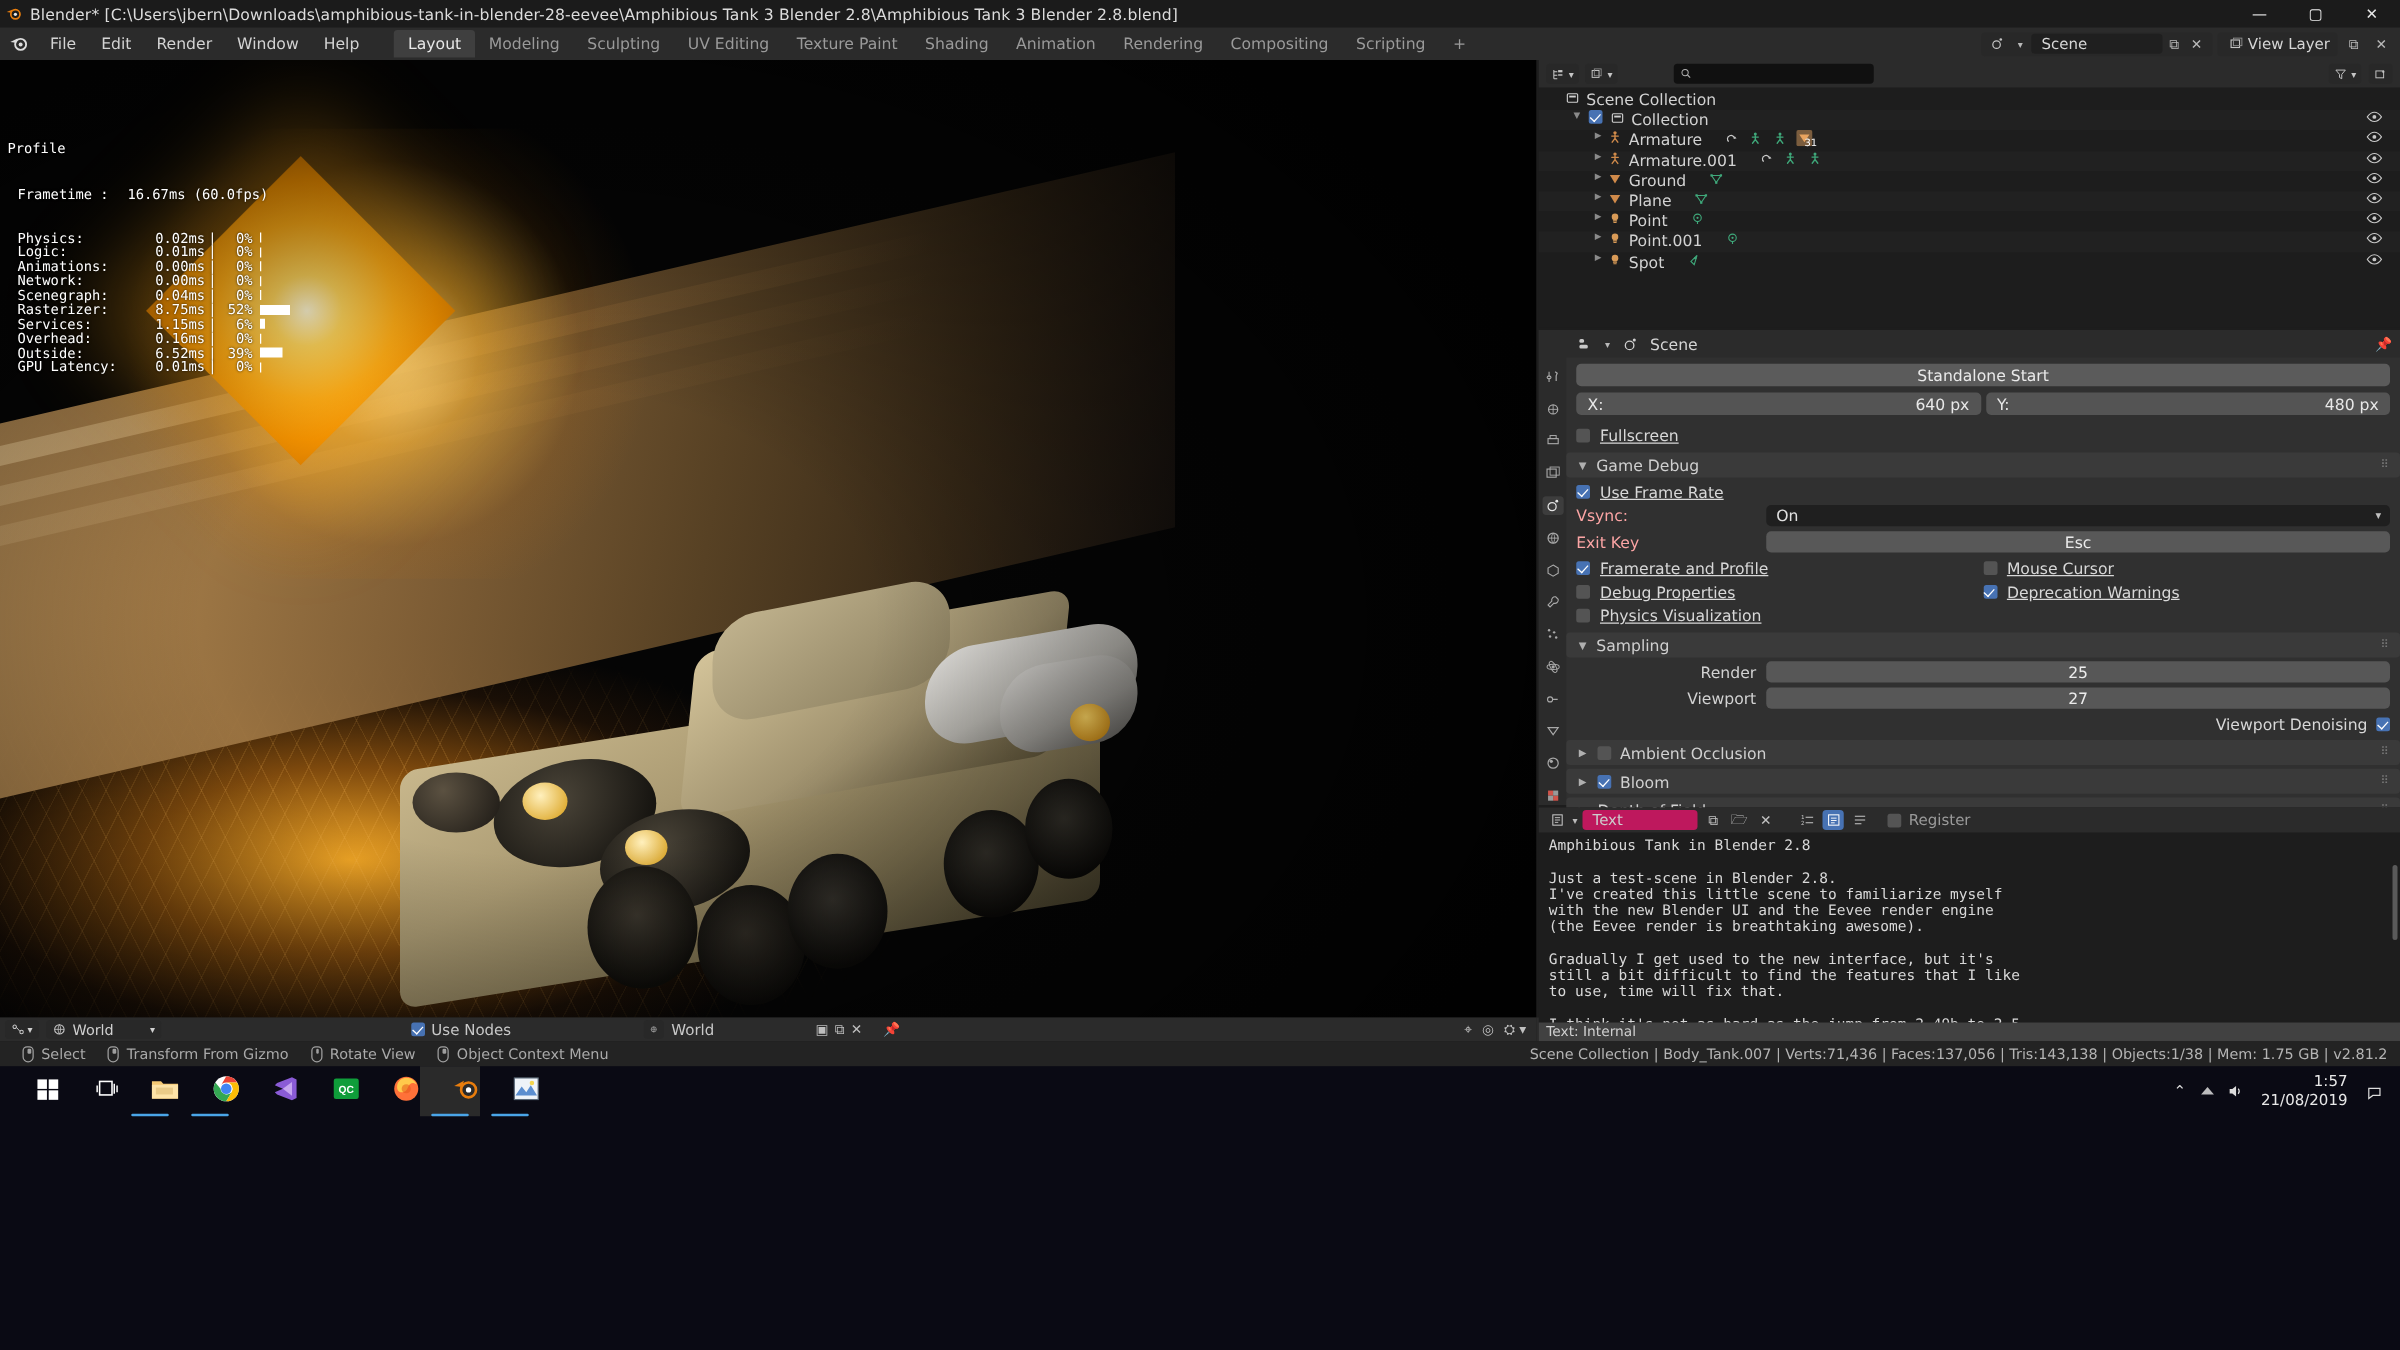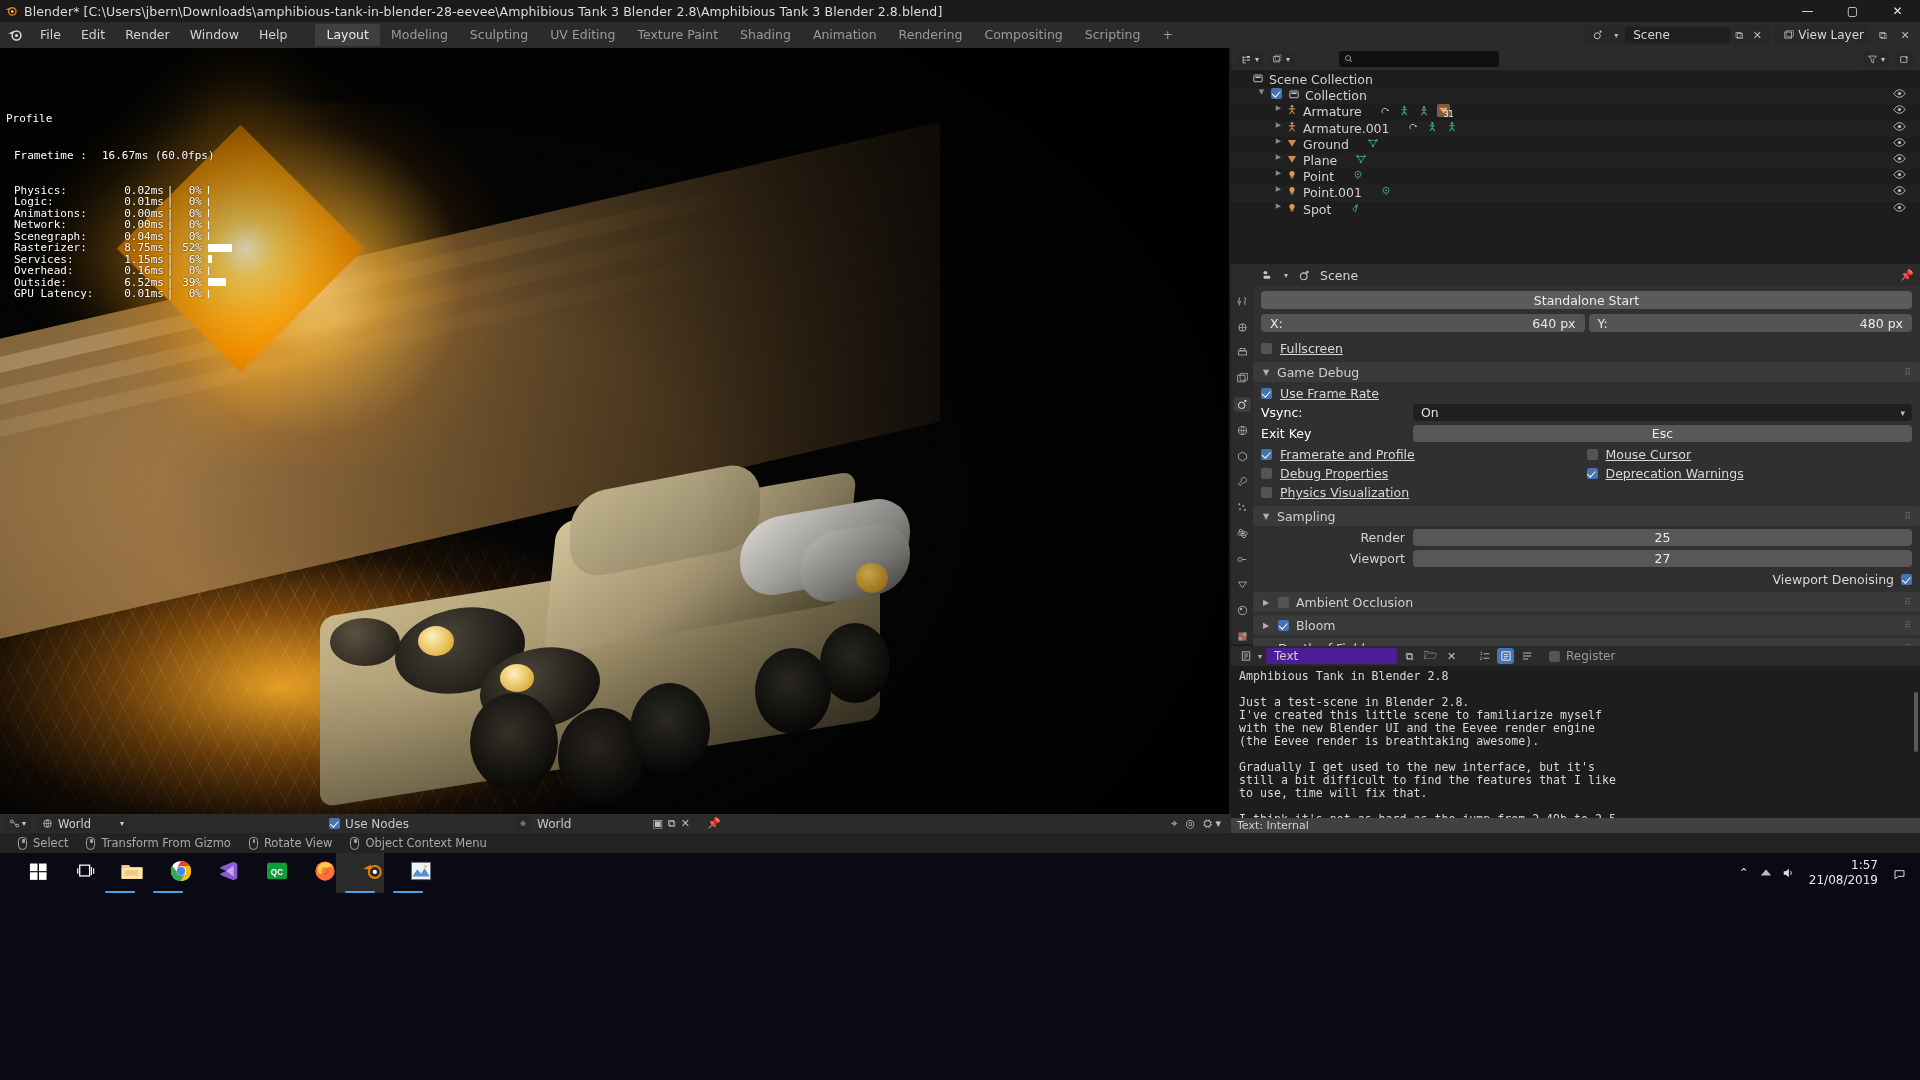--- a/index.html
+++ b/index.html
@@ -186,39 +186,39 @@
   .xy-field { flex:1; height:18px; background:#545454; border-radius:4px; display:flex; align-items:center;
               justify-content:space-between; padding:0 9px; font-size:12.5px; color:#e8e8e8;}
   .prop-chk { display:flex; align-items:center; gap:8px; height:19px;text-decoration:underline; }
   .panel-head { display:flex; align-items:center; gap:6px; height:20px; background:#3a3a3a; margin:4px -8px 2px -8px;
                 padding:0 8px; font-size:12.5px; color:#cfcfcf; border-radius:3px;}
   .panel-head .tri { font-size:8px; color:#b0b0b0; width:10px;}
   .grip { margin-left:auto; color:#777; font-size:9px; letter-spacing:1px;}
   .row2 { display:flex; }
   .row2 > div { width:50%; }
   .lbl-field { display:flex; align-items:center; height:19px; margin-bottom:2px;}
-  .lbl { width:152px; font-size:12.5px; color:#ffffff;}
+  .lbl { width:152px; font-size:12.5px; color:#fca5a5;}
   .field-dark { flex:1; height:17px; background:#1f1f1f; border-radius:4px; display:flex; align-items:center;
                 padding:0 8px; font-size:12.5px; color:#e0e0e0; position:relative;}
   .field-gray { flex:1; height:17px; background:#585858; border-radius:4px; display:flex; align-items:center;
                 justify-content:center; font-size:12.5px; color:#ebebeb;}
   .num-field { flex:1; height:17px; background:#575757; border-radius:4px; display:flex; align-items:center;
                justify-content:center; font-size:12.5px; color:#ececec; }
   .lbl-right { width:152px; text-align:right; padding-right:8px; font-size:12.5px; color:#d2d2d2;}
   .chev { position:absolute; right:7px; color:#c0c0c0; font-size:9px;}
   .sub-panel { display:flex; align-items:center; gap:7px; height:20px; background:#3a3a3a; margin:3px -8px; padding:0 8px;
                border-radius:3px; font-size:12.5px; color:#d0d0d0;}
 
   
   .texted {
     position:absolute; left:1231px; top:646px; width:689px; height:187px;
     background:#1d1d1d;
   }
   .te-head { height:20px; background:#2b2b2b; display:flex; align-items:center; padding:0 6px; gap:4px; font-size:12px; color:#cdcdcd;}
-  .te-name { background:#4c1d95; height:16px; border-radius:3px; display:flex; align-items:center; padding:0 8px; width:131px; font-size:12px;}
+  .te-name { background:#be185d; height:16px; border-radius:3px; display:flex; align-items:center; padding:0 8px; width:92px; font-size:12px;}
   .te-ico { width:17px; height:16px; display:flex; align-items:center; justify-content:center; color:#c2c2c2; font-size:11px; border-radius:3px;}
   .te-ico.on { background:#4772b3; color:#fff; }
   .te-body {
     position:absolute; left:0; top:20px; right:0; bottom:0;
     font-family:"DejaVu Sans Mono", monospace; font-size:11.6px; line-height:13px;
     color:#d8d8d8; padding:4px 8px; white-space:pre; overflow:hidden;
   }
   .te-footer { position:absolute; left:0; bottom:0; width:100%; height:15px; background:#414141;
                font-size:11px; color:#d0d0d0; display:flex; align-items:center; padding-left:6px;}
   .te-scroll { position:absolute; right:2px; top:46px; width:4px; height:60px; background:#5a5a5a; border-radius:2px;}
@@ -948,20 +948,21 @@
         </div>
         <div class="kb-hint">
           <span class="mouse-ico"></span>
           <span>Rotate View</span>
         </div>
         <div class="kb-hint">
           <span class="mouse-ico"></span>
           <span>Object Context Menu</span>
         </div>
       </div>
+    <div class="status-right">Scene Collection | Body_Tank.007 | Verts:71,436 | Faces:137,056 | Tris:143,138 | Objects:1/38 | Mem: 1.75 GB | v2.81.2</div>
   </div>
 
   <div class="taskbar">
     <div class="tb-inner" id="taskbar-items">
         <div class="tb-item">
           <span><svg width="19" height="19" viewBox="0 0 20 20">
               <rect x="1" y="1.6" width="8" height="8" fill="#fff"></rect>
               <rect x="10.5" y="1.6" width="8" height="8" fill="#fff"></rect>
               <rect x="1" y="10.8" width="8" height="8" fill="#fff"></rect>
               <rect x="10.5" y="10.8" width="8" height="8" fill="#fff"></rect>

